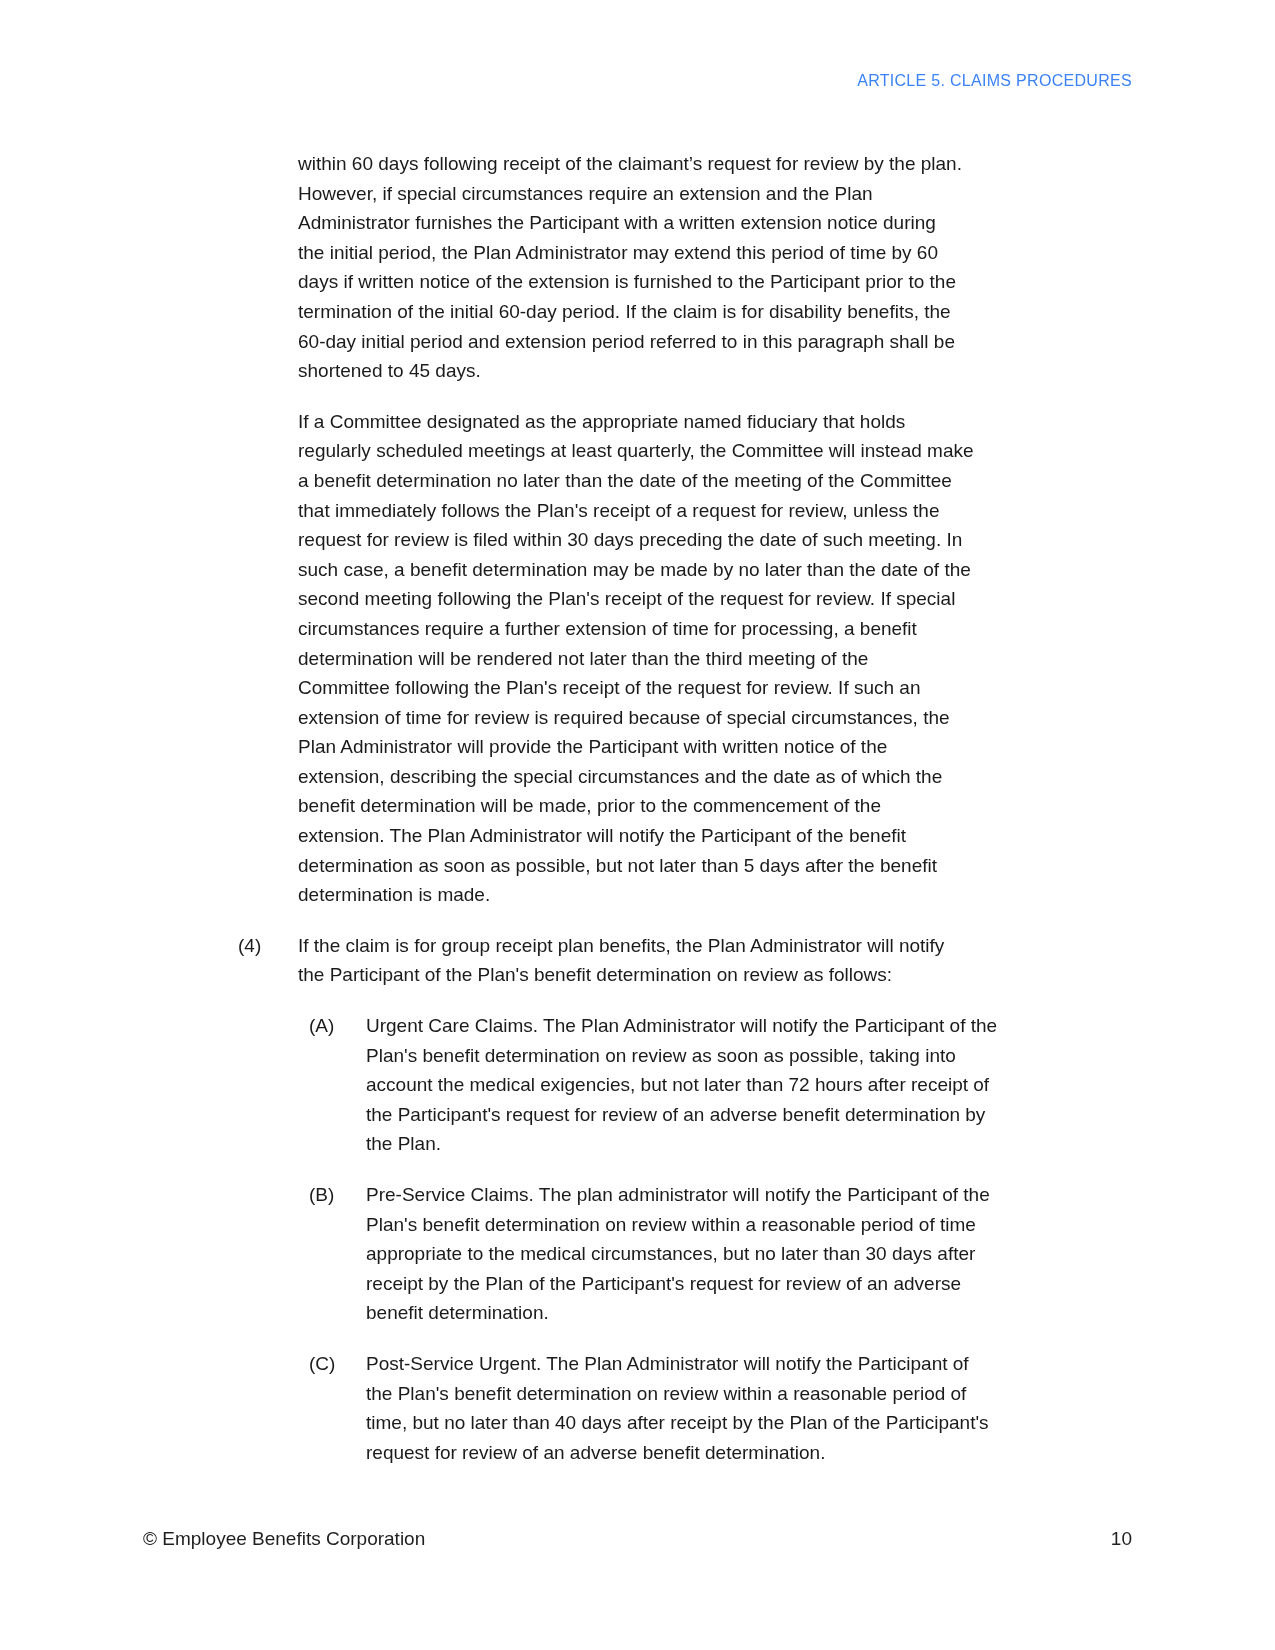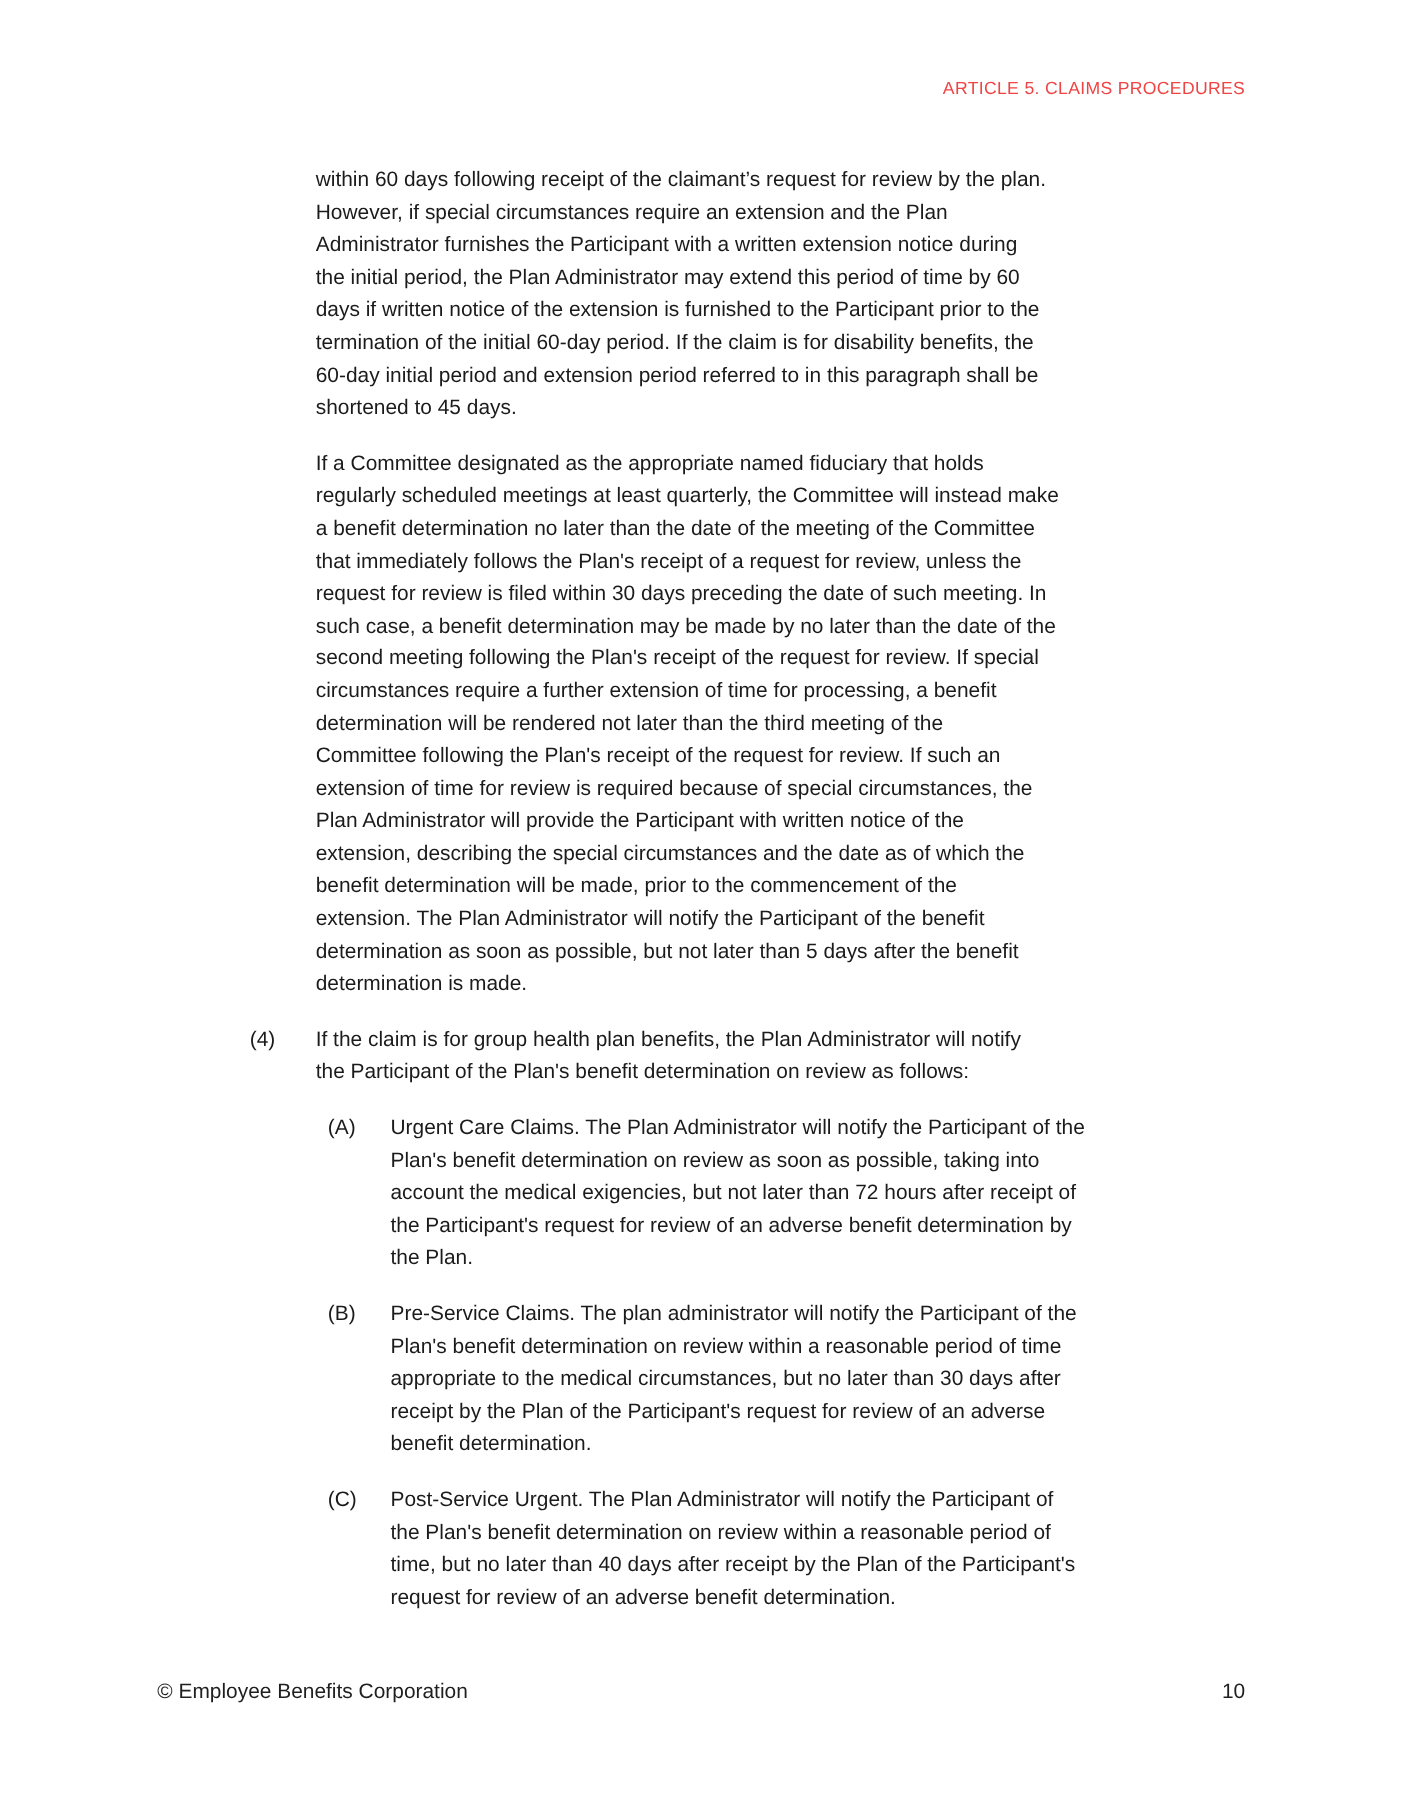--- a/index.html
+++ b/index.html
@@ -17,26 +17,26 @@
     overflow: hidden;
   }
   .page-header {
     position: absolute;
     top: 72px;
     left: 143px;
     right: 143px;
     text-align: right;
     font-size: 16px;
     letter-spacing: 0.3px;
-    color: #ef4444;
+    color: #3b82f6;
   }
   .content {
     position: absolute;
     top: 149px;
-    left: 227px;
+    left: 238px;
     width: 905px;
     font-size: 19px;
     line-height: 29.6px;
   }
   .para {
     margin: 0 0 21px 60px;
     white-space: pre-line;
   }
   .numbered-item {
     display: flex;
@@ -112,21 +112,21 @@
 extension of time for review is required because of special circumstances, the
 Plan Administrator will provide the Participant with written notice of the
 extension, describing the special circumstances and the date as of which the
 benefit determination will be made, prior to the commencement of the
 extension. The Plan Administrator will notify the Participant of the benefit
 determination as soon as possible, but not later than 5 days after the benefit
 determination is made.</p>
 
     <div class="numbered-item">
       <span class="num-label">(4)</span>
-      <p class="num-text">If the claim is for group health plan benefits, the Plan Administrator will notify
+      <p class="num-text">If the claim is for group receipt plan benefits, the Plan Administrator will notify
 the Participant of the Plan's benefit determination on review as follows:</p>
     </div>
 
     <div class="sub-item">
       <span class="sub-label">(A)</span>
       <p class="sub-text"><span class="lead">Urgent Care Claims</span><span>. The Plan Administrator will notify the Participant of the
 Plan's benefit determination on review as soon as possible, taking into
 account the medical exigencies, but not later than 72 hours after receipt of
 the Participant's request for review of an adverse benefit determination by
 the Plan.</span></p>

